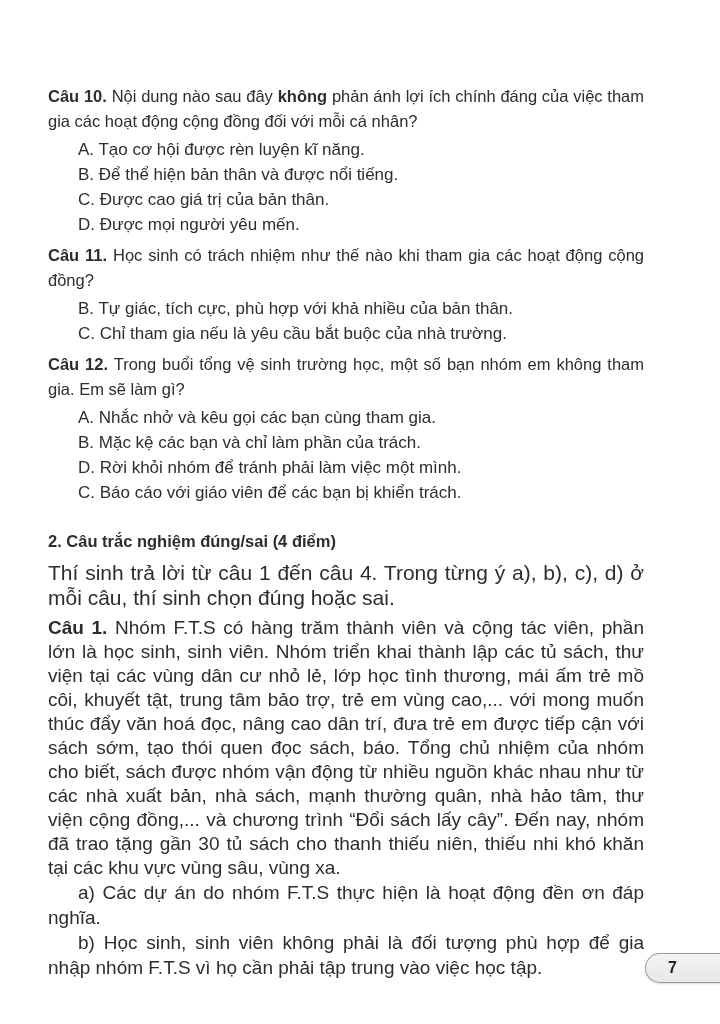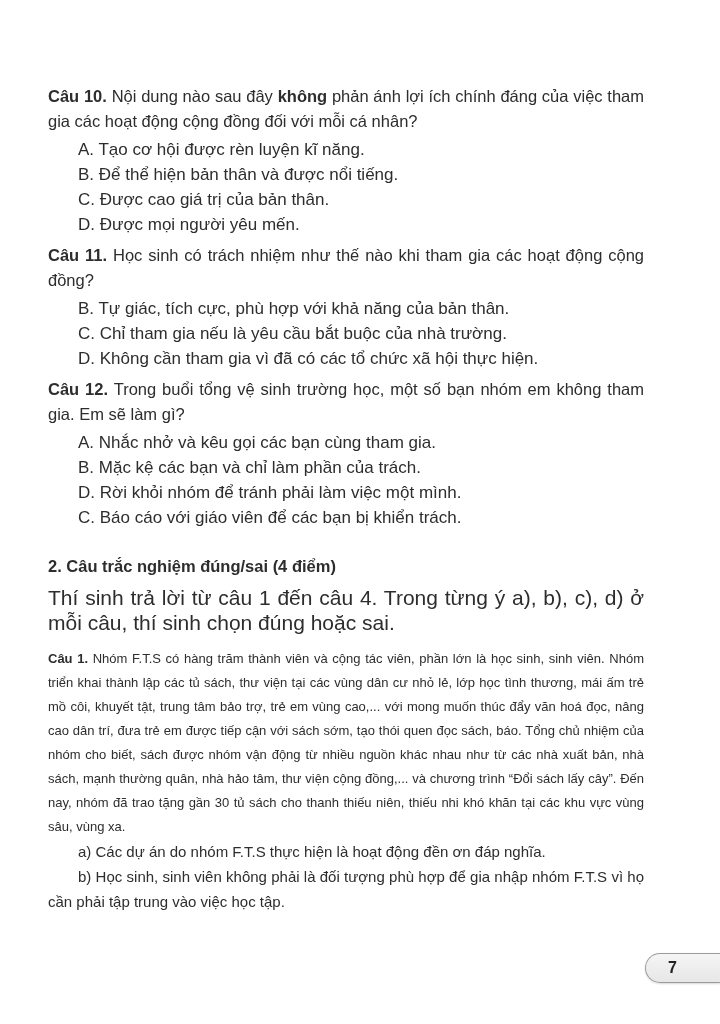--- a/index.html
+++ b/index.html
@@ -44,27 +44,27 @@
     font-weight: bold;
     margin-top: 24px;
   }
   .instruction {
     font-size: 21px;
     line-height: 25px;
     text-align: justify;
     margin-top: 6px;
   }
   .long-para {
-    font-size: 13px;
+    font-size: 19px;
     line-height: 24px;
     text-align: justify;
-    margin-top: 12px;
+    margin-top: 6px;
   }
   .sub-item {
-    font-size: 15px;
+    font-size: 19px;
     line-height: 25px;
     text-align: justify;
     text-indent: 30px;
   }
   .page-tab {
     position: absolute;
     right: 0;
     top: 953px;
     width: 74px;
     height: 28px;
@@ -91,23 +91,22 @@
   <p class="q-text"><span class="q-label">Câu 10.</span> <span>Nội dung nào sau đây</span> <span class="bold-word">không</span> <span>phản ánh lợi ích chính đáng của việc tham gia các hoạt động cộng đồng đối với mỗi cá nhân?</span></p>
   <ul class="options">
     <li>A. Tạo cơ hội được rèn luyện kĩ năng.</li>
     <li>B. Để thể hiện bản thân và được nổi tiếng.</li>
     <li>C. Được cao giá trị của bản thân.</li>
     <li>D. Được mọi người yêu mến.</li>
   </ul>
 
   <p class="q-text"><span class="q-label">Câu 11.</span> <span>Học sinh có trách nhiệm như thế nào khi tham gia các hoạt động cộng đồng?</span></p>
   <ul class="options">
-    <li>B. Tự giác, tích cực, phù hợp với khả năng của bản thân.</li>
+    <li>B. Tự giác, tích cực, phù hợp với khả nhiều của bản thân.</li>
     <li>C. Chỉ tham gia nếu là yêu cầu bắt buộc của nhà trường.</li>
-    <li>D. Không cần tham gia vì đã có các tổ chức xã hội thực hiện.</li>
   </ul>
 
   <p class="q-text"><span class="q-label">Câu 12.</span> <span>Trong buổi tổng vệ sinh trường học, một số bạn nhóm em không tham gia. Em sẽ làm gì?</span></p>
   <ul class="options">
     <li>A. Nhắc nhở và kêu gọi các bạn cùng tham gia.</li>
     <li>B. Mặc kệ các bạn và chỉ làm phần của trách.</li>
     <li>D. Rời khỏi nhóm để tránh phải làm việc một mình.</li>
     <li>C. Báo cáo với giáo viên để các bạn bị khiển trách.</li>
   </ul>
 

